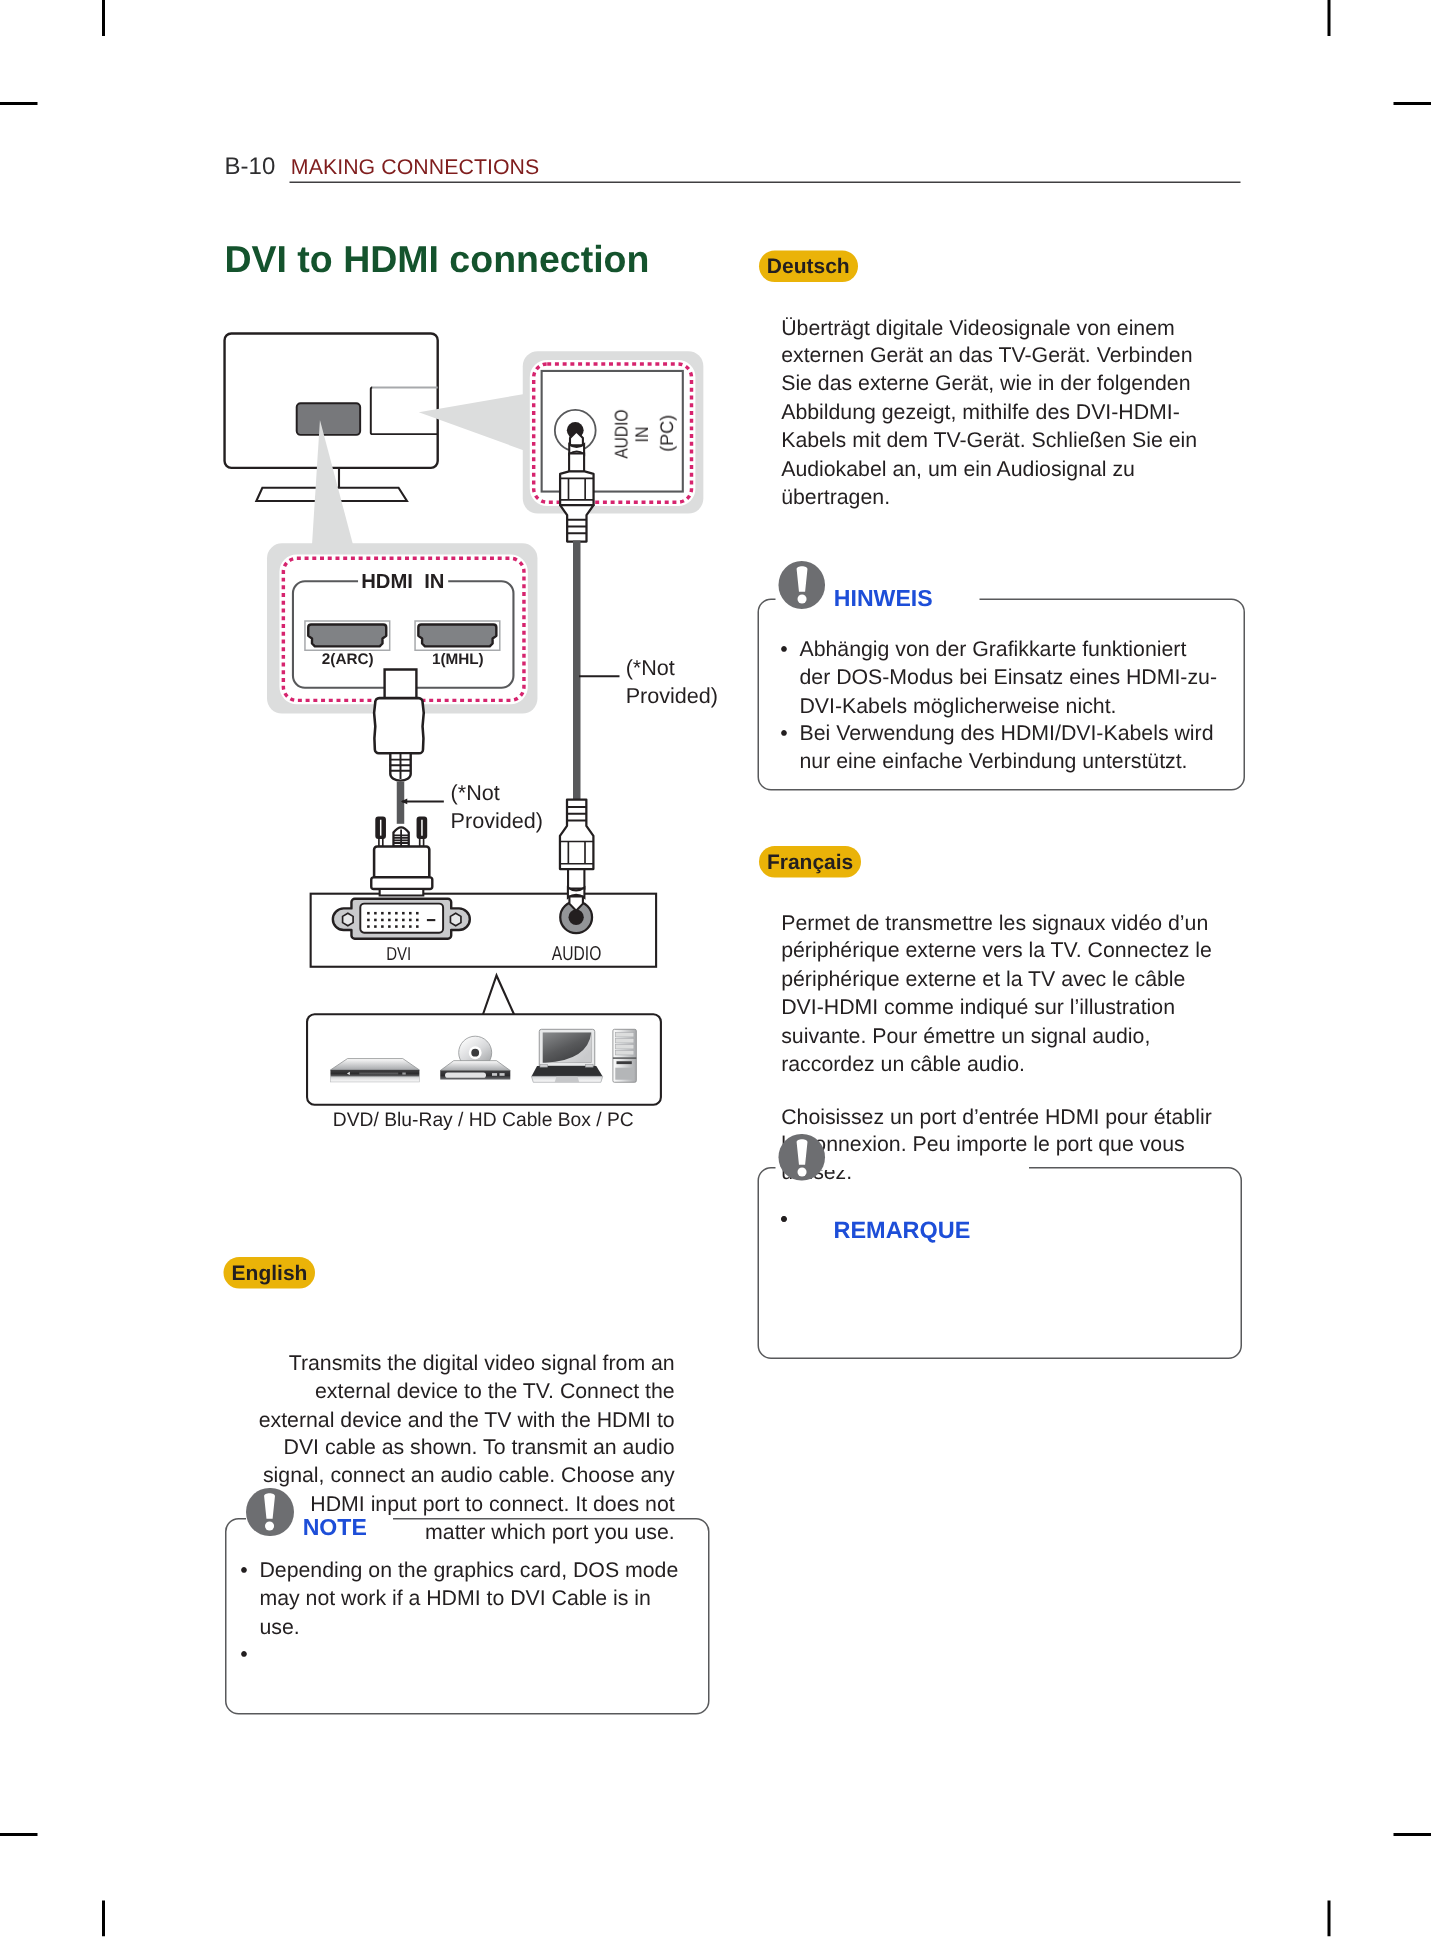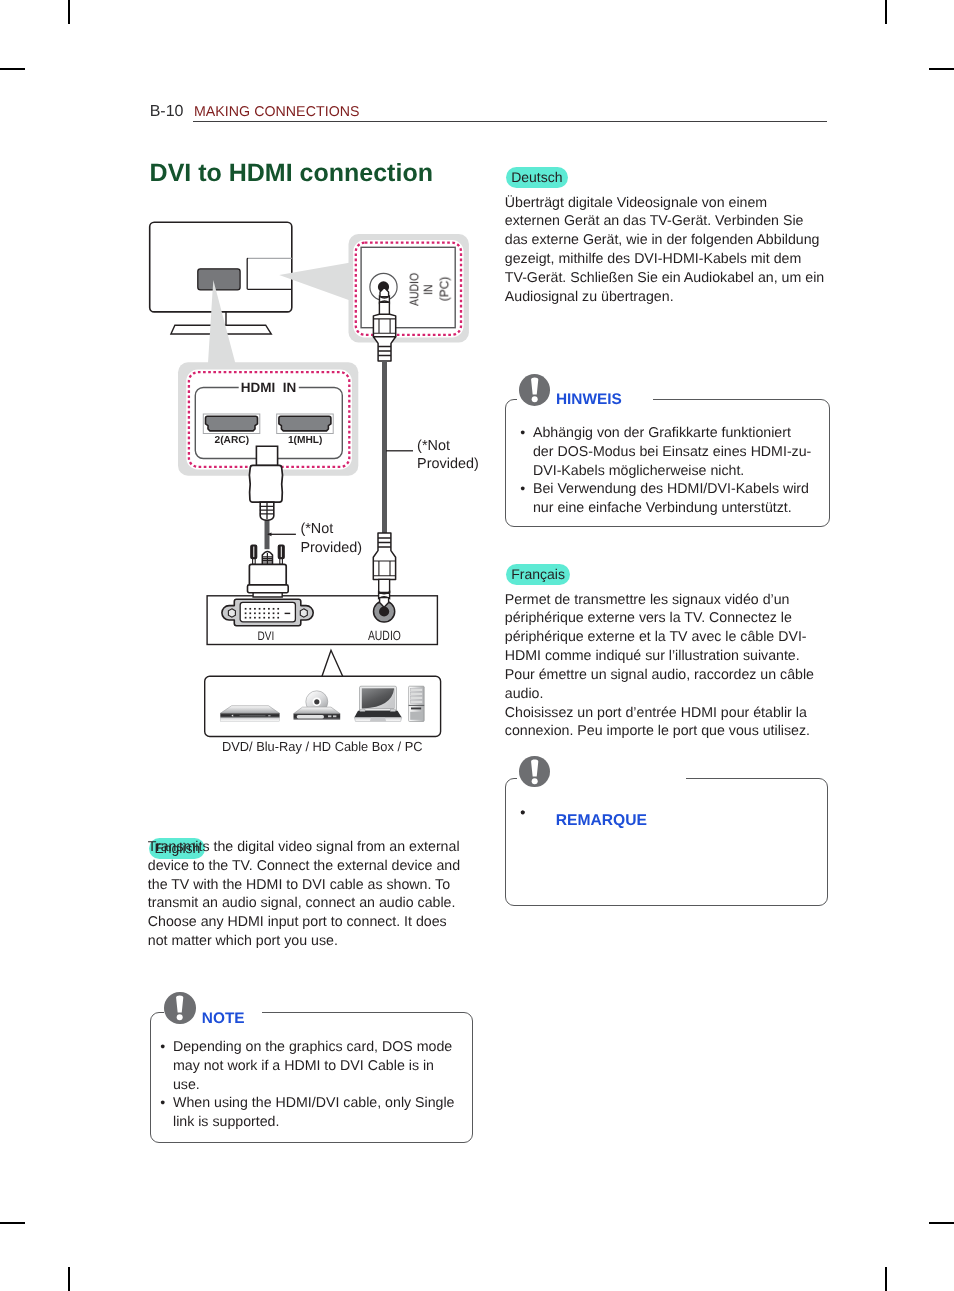--- a/index.html
+++ b/index.html
@@ -12,25 +12,25 @@
   .crop{position:absolute;background:#000;}
 
   
   #page-num{position:absolute;left:149.7px;top:102.3px;font-size:16px;color:#2e2e30;line-height:19px;}
   #chapter{position:absolute;left:193.9px;top:103.6px;font-size:14.2px;color:#7f1d1d;letter-spacing:0.05px;line-height:16px;}
   #head-rule{position:absolute;left:193.3px;top:120.6px;width:634px;height:1.5px;background:#403f41;}
   #title{position:absolute;left:149.6px;top:160px;margin:0;font-size:25px;font-weight:bold;
          color:#14532d;line-height:26px;opacity:0.999;}
 
   
-  .lang-badge{position:absolute;height:21.3px;border-radius:10.7px;background:#5eead4;
-              font-size:14px;font-weight:normal;color:#231f20;line-height:21.3px;
+  .lang-badge{position:absolute;height:21.3px;border-radius:10.7px;background:#eab308;
+              font-size:14px;font-weight:bold;color:#231f20;line-height:21.3px;
               padding:0 5.2px;box-sizing:content-box;white-space:nowrap;opacity:0.999;}
   .body-text{position:absolute;font-size:14.2px;line-height:18.82px;color:#231f20;}
-  .body-text p{margin:0;}
+  .body-text p{margin:16px;}
 
   
   .notebox{position:absolute;box-sizing:border-box;border:1.2px solid #58595b;border-radius:9px;}
   .note-mask{position:absolute;background:#fff;height:4px;}
   .note-icon{position:absolute;width:31.2px;height:31.9px;border-radius:50%;background:#6d6e71;}
   .note-icon svg{display:block;}
   .note-title{position:absolute;font-size:15.4px;font-weight:bold;color:#1d4ed8;line-height:17px;}
   .note-list{position:absolute;font-size:14.2px;line-height:18.77px;color:#231f20;}
   .note-list .li{position:relative;padding-left:13.3px;}
   .note-list .li .bl{position:absolute;left:0.5px;top:0;}
@@ -284,35 +284,35 @@
       <rect x="410.2" y="700.3" width="12.4" height="3.0"></rect>
     </g>
     <rect x="408.6" y="704.9" width="15.6" height="1.0" fill="#58595b"></rect>
     <rect x="411.0" y="707.5" width="10.2" height="1.9" fill="#3b3b3d"></rect>
     <rect x="410.2" y="711.8" width="12.4" height="8.0" fill="#b4b6b8"></rect>
   </g>
 
 </svg>
 
 <div class="lang-badge" style="left:149.2px;top:838.2px;"><span>English</span></div>
-<div class="body-text" style="left:147.8px;top:838px;width:318px;">
+<div class="body-text" style="left:147.8px;top:884px;width:318px;text-align:right;">
   <p>Transmits the digital video signal from an external device to the TV. Connect the external device and the TV with the HDMI to DVI cable as shown. To transmit an audio signal, connect an audio cable. Choose any HDMI input port to connect. It does not matter which port you use.</p>
 </div>
 <div class="notebox" style="left:150px;top:1012.1px;width:322.6px;height:130.9px;"></div>
 <div class="note-mask" style="left:164.2px;top:1009.5px;width:98.3px;"></div>
 <div class="note-icon" style="left:164.4px;top:992px;">
   <svg width="31.2" height="31.9" viewBox="0 0 32 32">
       <path d="M16.1 3.2 c2.0 0 3.8 0.7 3.7 2.1 l-1.6 15.4 h-4.2 l-1.6 -15.4 c-0.1 -1.4 1.7 -2.1 3.7 -2.1 z" fill="#fff"></path>
       <circle cx="16.1" cy="25.6" r="3.1" fill="#fff"></circle>
     </svg>
 </div>
 <div class="note-title" style="left:201.8px;top:1009.66px;">NOTE</div>
 <div class="note-list" style="left:159.7px;top:1038px;width:300.5px;">
   <div class="li"><span class="bl">•</span><span>Depending on the graphics card, DOS mode may not work if a HDMI to DVI Cable is in use.</span></div>
-  <div class="li"><span class="bl">•</span><span>When using the HDMI/DVI cable, only Single link is supported.</span></div>
+  <div class="li"><span class="bl">•</span></div>
 </div>
 
 <div class="lang-badge" style="left:506px;top:166.9px;"><span>Deutsch</span></div>
 <div class="body-text" style="left:504.8px;top:193.67px;width:320.8px;">
   <p>Überträgt digitale Videosignale von einem externen Gerät an das TV-Gerät. Verbinden Sie das externe Gerät, wie in der folgenden Abbildung gezeigt, mithilfe des DVI-HDMI-Kabels mit dem TV-Gerät. Schließen Sie ein Audiokabel an, um ein Audiosignal zu übertragen.</p>
 </div>
 <div class="notebox" style="left:505.2px;top:398.7px;width:324.5px;height:128.6px;"></div>
 <div class="note-mask" style="left:516.8px;top:396.5px;width:136.2px;"></div>
 <div class="note-icon" style="left:519px;top:374px;">
   <svg width="31.2" height="31.9" viewBox="0 0 32 32">

